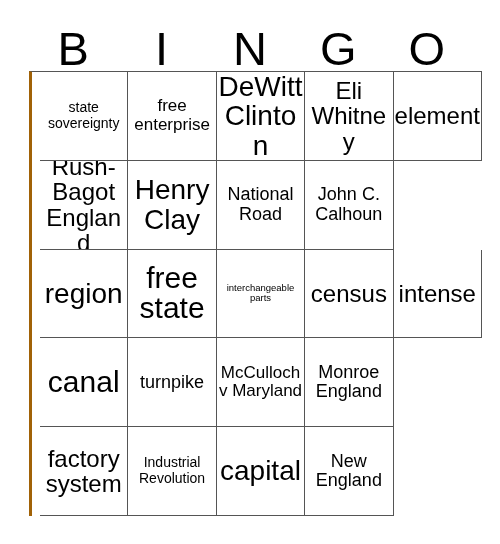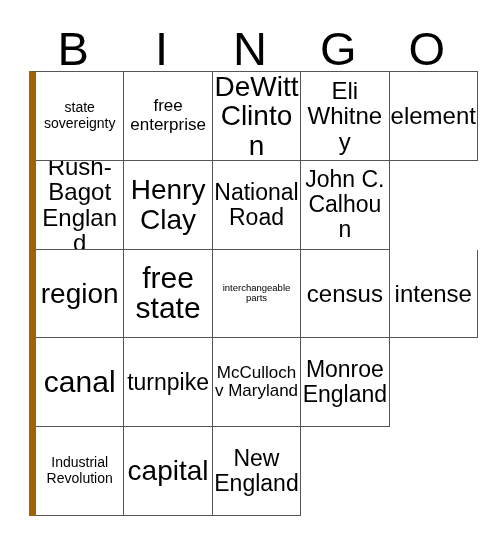--- a/index.html
+++ b/index.html
@@ -40,22 +40,23 @@
     font-weight: 400;
     letter-spacing: 0;
     line-height: 0.96;
     display: block;
   }
 
   
   .grid {
     width: 442px;
     border-top: 1px solid #555555;
-    border-left: 7px solid #a16207;
+    border-left: 3px solid #a16207;
     box-sizing: content-box;
+    padding-left: 8px;
   }
   .grid-row {
     display: flex;
     width: 442px;
     height: 88.8px;
   }
   .cell {
     width: 88.4px;
     height: 88.8px;
     box-sizing: border-box;
@@ -74,21 +75,21 @@
     padding: 0 1px;
     box-sizing: border-box;
     line-height: 1.07;
     word-wrap: break-word;
   }
 
   
   .fs-xs  { font-size: 9.5px;  line-height: 1.15; }
   .fs-sm  { font-size: 14px;   line-height: 1.12; }
   .fs-md  { font-size: 17px;   line-height: 1.10; }
-  .fs-lg  { font-size: 23px;   line-height: 1.08; }
+  .fs-lg  { font-size: 18px;   line-height: 1.08; }
   .fs-xl  { font-size: 24px;   line-height: 1.06; }
   .fs-2xl { font-size: 28px;   line-height: 1.05; }
   .fs-3xl { font-size: 30px;   line-height: 1.03; }
 </style>
 </head>
 <body>
 
 <div id="bingo-card">
 
   <div class="header-row">
@@ -172,20 +173,23 @@
       <div class="cell">
         <span class="cell-text fs-md">McCulloch v Maryland</span>
       </div>
       <div class="cell">
         <span class="cell-text fs-lg">Monroe England</span>
       </div>
     </div>
 
     <div class="grid-row">
       <div class="cell">
+        <span class="cell-text fs-xl">factory system</span>
+      </div>
+      <div class="cell">
         <span class="cell-text fs-sm">Industrial Revolution</span>
       </div>
       <div class="cell">
         <span class="cell-text fs-2xl">capital</span>
       </div>
       <div class="cell">
         <span class="cell-text fs-lg">New England</span>
       </div>
     </div>
 

